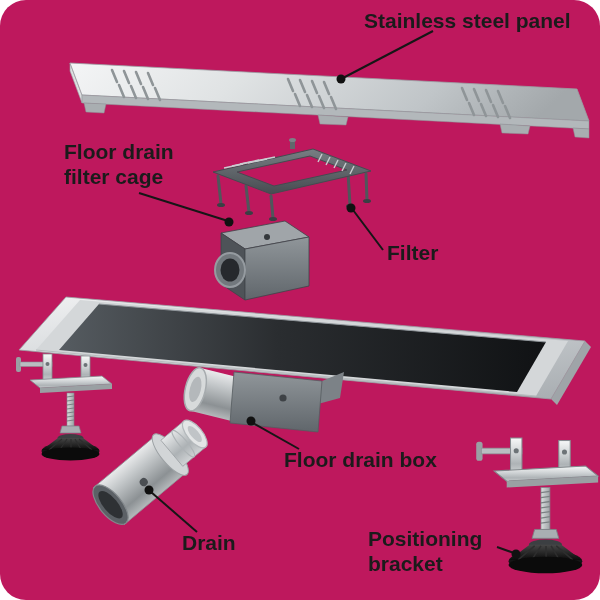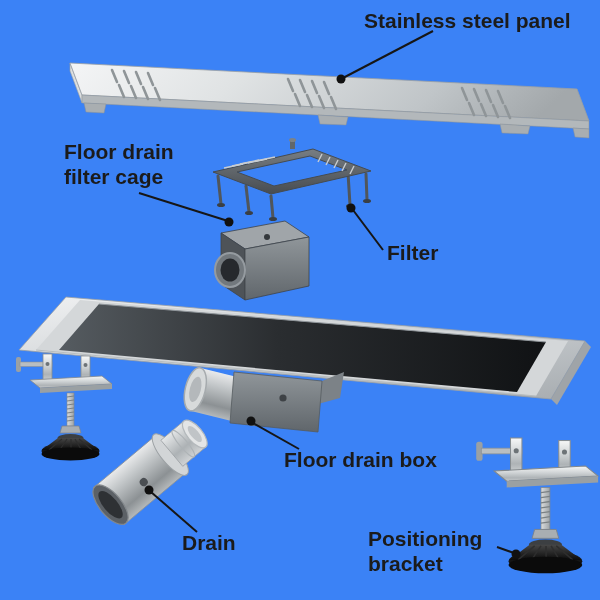--- a/index.html
+++ b/index.html
@@ -1,16 +1,16 @@
 <!DOCTYPE html>
 <html><head>
 <meta charset="utf-8">
 <style>
   html,body{margin:0;padding:0;background:#ffffff;}
-  .canvas{position:relative;width:600px;height:600px;background:#3b82f6;overflow:hidden;}
+  .canvas{position:relative;width:600px;height:600px;background:#be185d;overflow:hidden;border-radius:26px;}
   svg{display:block;}
   text.lbl{font-family:"Liberation Sans",sans-serif;font-weight:700;font-size:21px;fill:#1b1b1b;}
 </style>
 </head>
 <body>
 
 <div class="canvas">
 <svg width="600" height="600" viewBox="0 0 600 600">
   <defs>
     <linearGradient id="gPanel" x1="0" y1="0" x2="1" y2="0.12">

